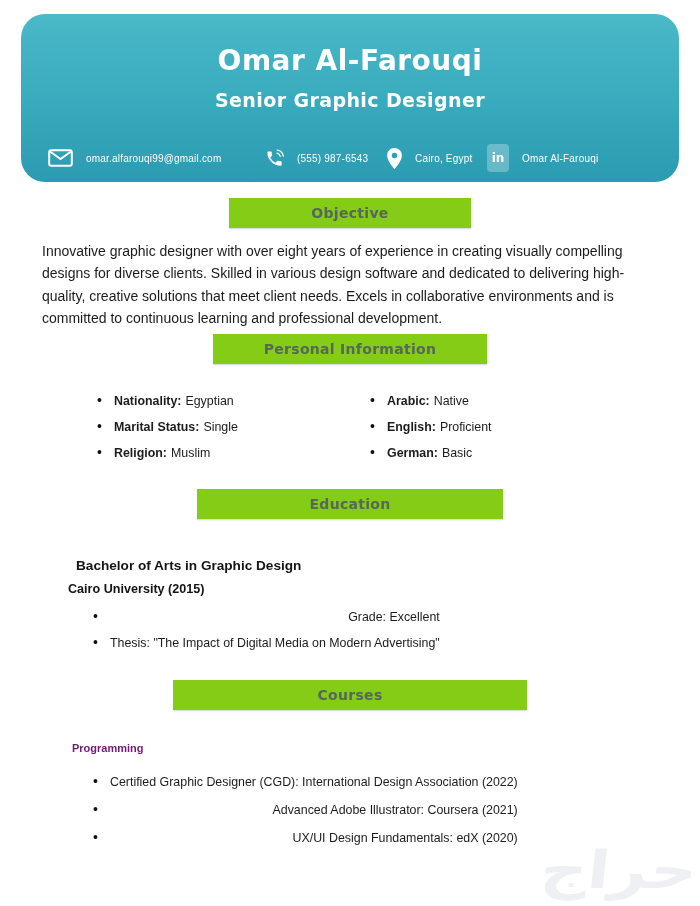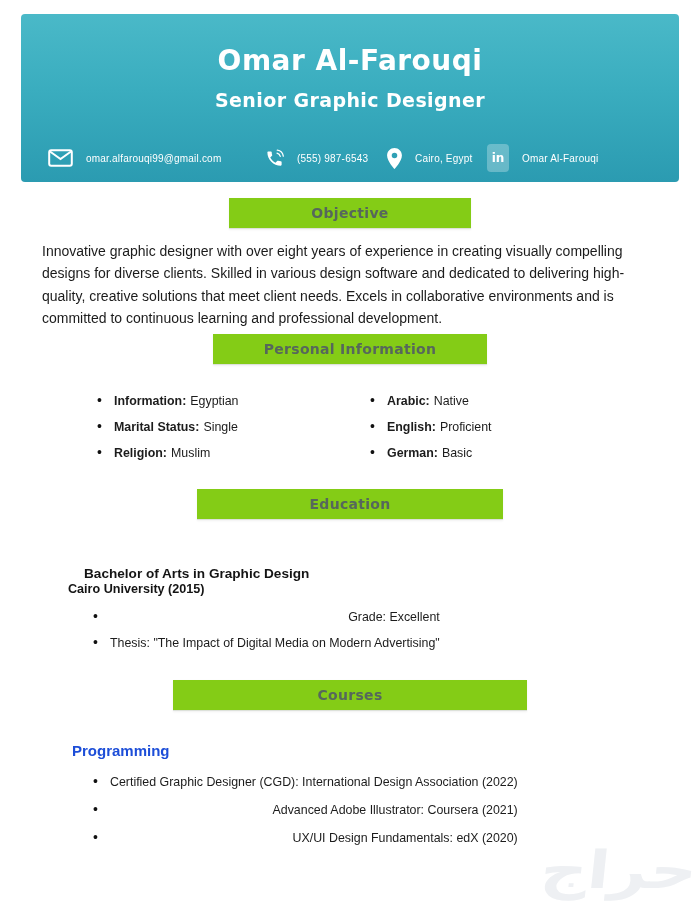--- a/index.html
+++ b/index.html
@@ -3,21 +3,21 @@
 <meta charset="utf-8">
 <style>
   html,body{margin:0;padding:0;background:#ffffff;}
   .page{
     position:relative;width:700px;height:906px;background:#ffffff;
     font-family:"Liberation Sans",sans-serif;color:#1c1c1c;overflow:hidden;
   }
   
   .card{
     position:absolute;left:21px;top:14px;width:658px;height:168px;
-    border-radius:4px;
+    border-radius:24px;
     background:linear-gradient(180deg,#4ab9c8 0%,#3aadbf 45%,#2b9bb1 100%);
     text-align:center;color:#ffffff;
   }
   .card h1{
     margin:0;padding-top:32px;font-family:"DejaVu Sans",sans-serif;
     font-size:28px;line-height:30px;font-weight:bold;letter-spacing:.5px;
   }
   .card h2{
     margin:13px 0 0 0;font-family:"DejaVu Sans",sans-serif;
     font-size:19px;line-height:22px;font-weight:bold;letter-spacing:.4px;
@@ -48,23 +48,23 @@
     font-size:14px;line-height:22.4px;color:#1b1b1b;
   }
   ul{list-style:none;margin:0;padding:0;position:absolute;}
   li{position:relative;padding-left:17px;font-size:12.4px;line-height:14px;white-space:nowrap;}
   li::before{content:"\2022";position:absolute;left:0;top:-1px;font-size:14px;color:#111;}
   .pi-list li{margin-bottom:12px;}
   .pi-label{font-weight:bold;}
   .pi-value{margin-left:4px;}
   .edu-list li{margin-bottom:12px;text-align:right;}
   .course-list li{margin-bottom:14px;text-align:right;}
-  .h-degree{position:absolute;left:68px;top:550px;margin:16px;font-size:13.6px;font-weight:bold;color:#141414;}
+  .h-degree{position:absolute;left:68px;top:550px;margin:8px;font-size:13.6px;font-weight:bold;color:#141414;}
   .h-inst{position:absolute;left:68px;top:582px;margin:0;font-size:12.6px;font-weight:bold;color:#141414;}
-  .h-prog{position:absolute;left:72px;top:742px;margin:0;font-size:15px;font-weight:bold;color:#1d4ed8;}
+  .h-prog{position:absolute;left:72px;top:742px;margin:0;font-size:11px;font-weight:bold;color:#701a75;}
   
   .watermark{
     position:absolute;right:6px;bottom:6px;
     font-family:"DejaVu Sans",sans-serif;font-weight:bold;font-size:52px;
     color:#eef0f3;transform:skewX(-6deg) scaleX(1.25);transform-origin:right bottom;
     user-select:none;
   }
 </style>
 </head>
 <body>
@@ -119,21 +119,21 @@
     <span>Objective</span>
   </div>
   <p class="objective-text">Innovative graphic designer with over eight years of experience in creating visually compelling designs for diverse clients. Skilled in various design software and dedicated to delivering high-quality, creative solutions that meet client needs. Excels in collaborative environments and is committed to continuous learning and professional development.</p>
 
   <div class="secbar" style="top:334px;width:274px">
     <span>Personal Information</span>
   </div>
 
   <ul class="pi-list" style="left:97px;top:394px">
     <li>
-      <span class="pi-label">Information:</span><span class="pi-value">Egyptian</span>
+      <span class="pi-label">Nationality:</span><span class="pi-value">Egyptian</span>
     </li>
     <li>
       <span class="pi-label">Marital Status:</span><span class="pi-value">Single</span>
     </li>
     <li>
       <span class="pi-label">Religion:</span><span class="pi-value">Muslim</span>
     </li>
   </ul>
 
   <ul class="pi-list" style="left:370px;top:394px">

